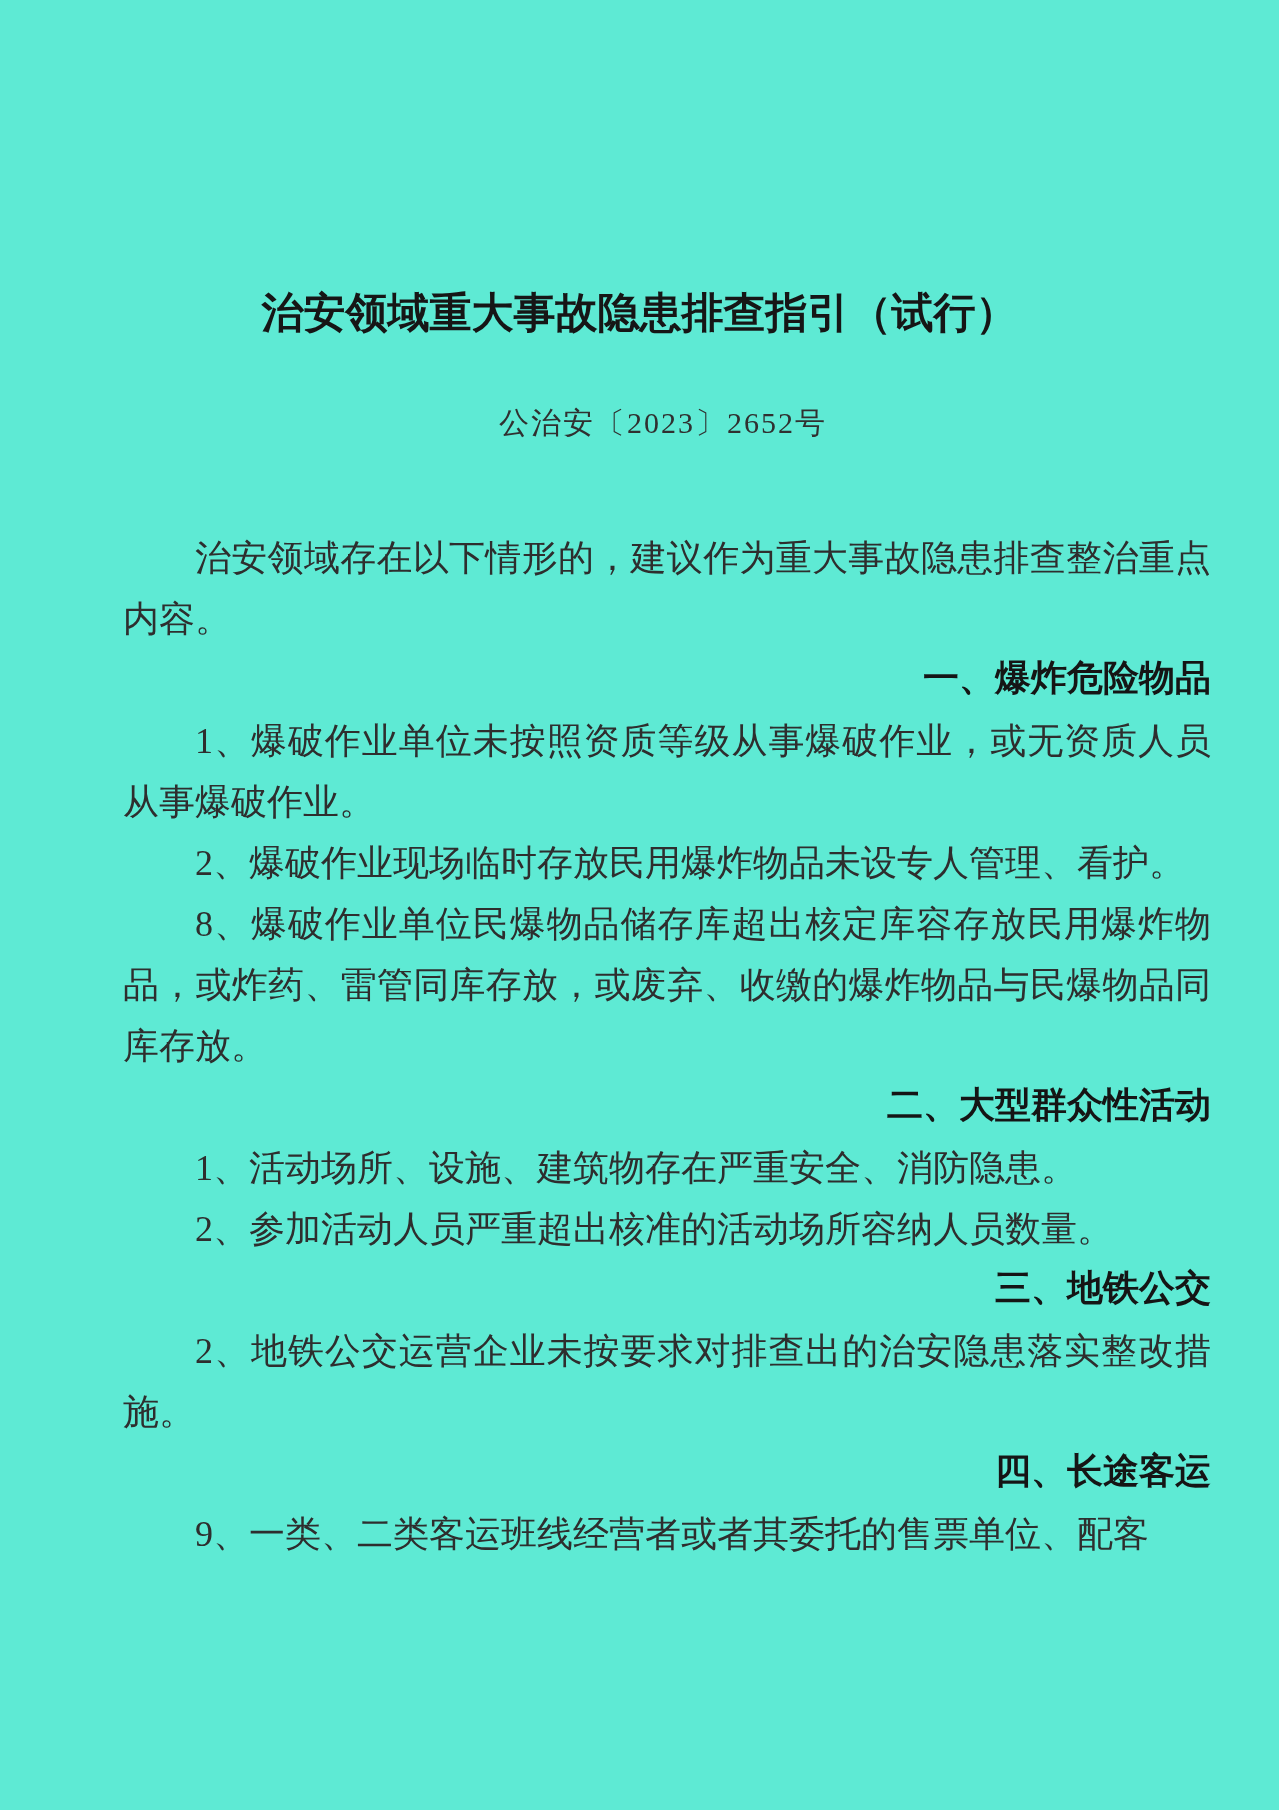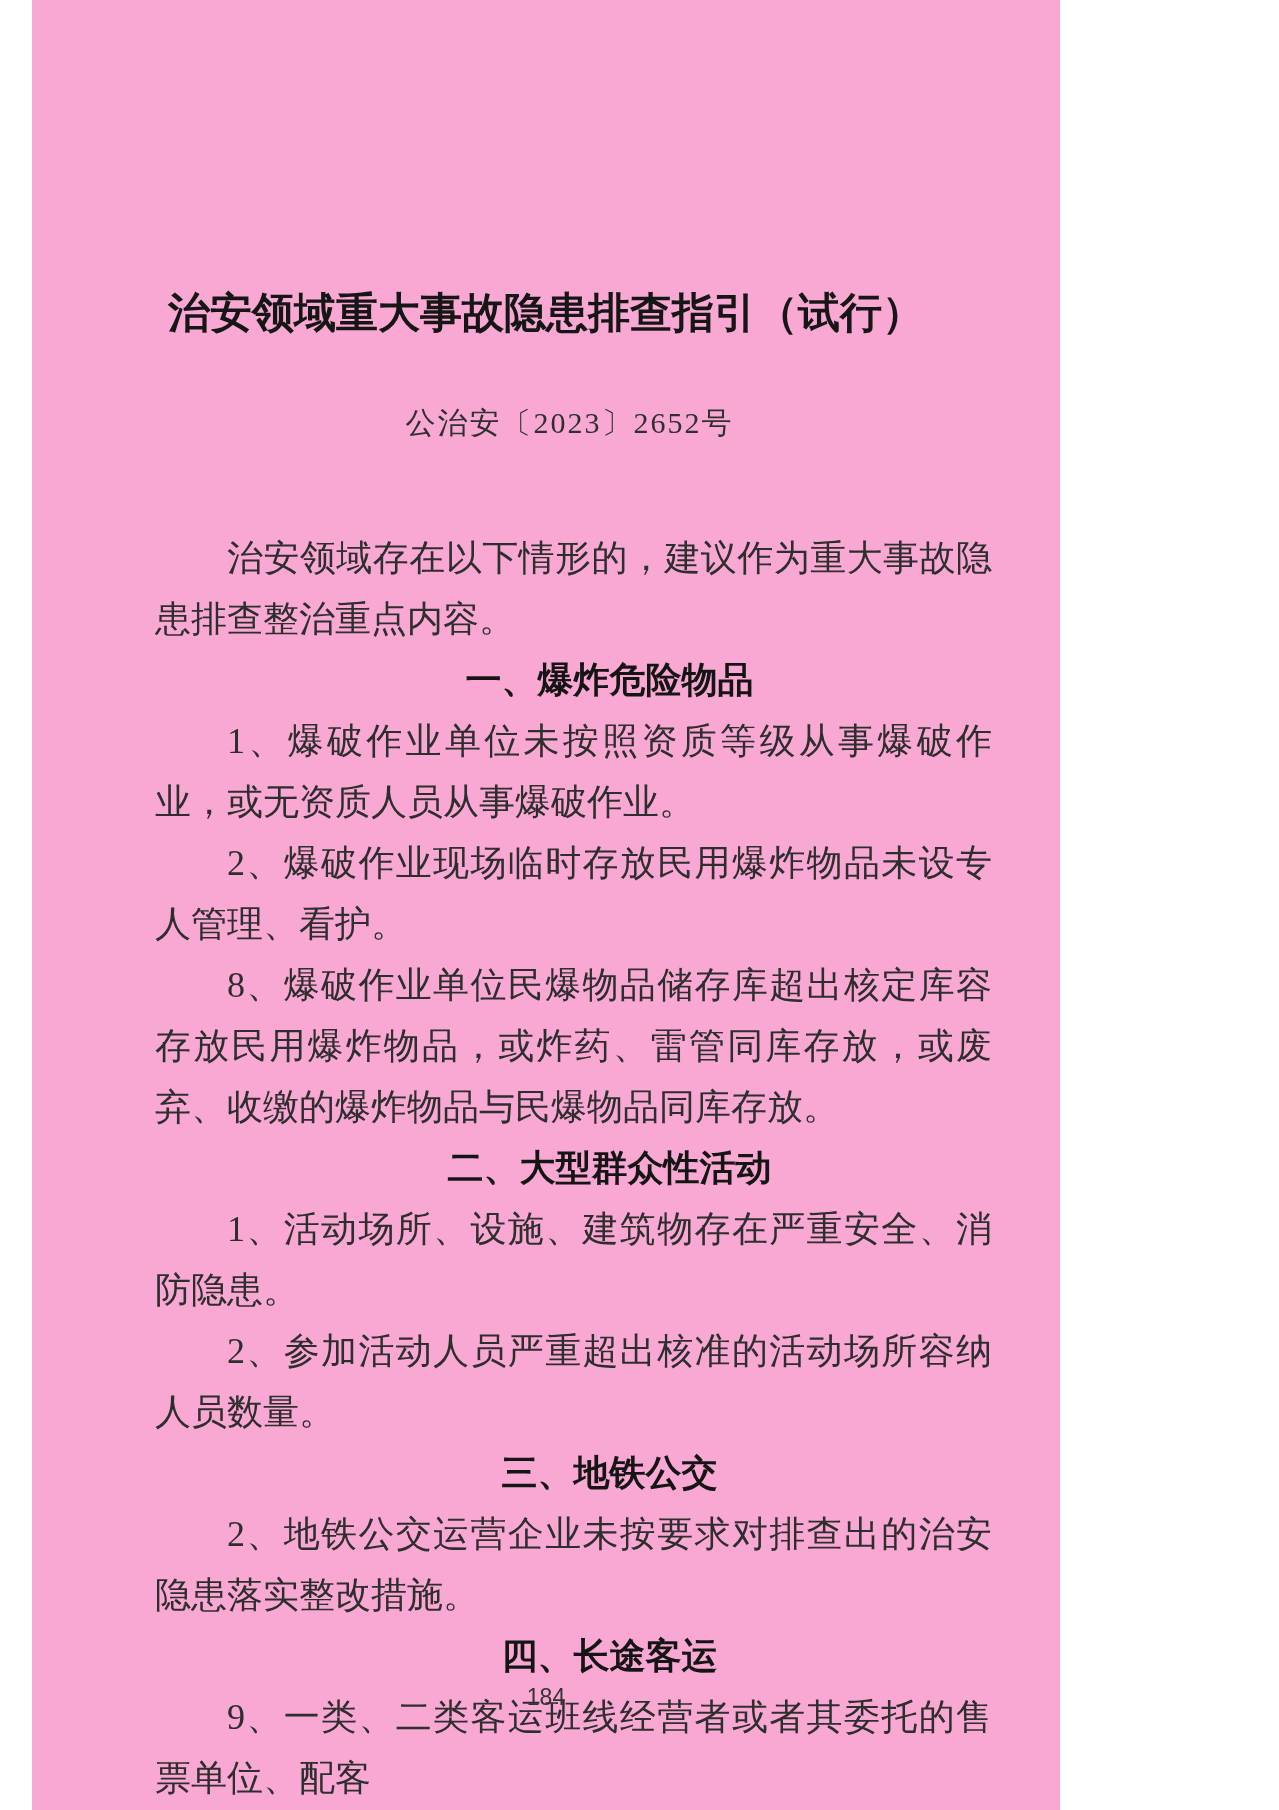--- a/index.html
+++ b/index.html
@@ -2,27 +2,26 @@
 <html><head>
 <meta charset="utf-8">
 <style>
   html, body {
     margin: 0;
     padding: 0;
     background: #ffffff;
   }
   .page {
     position: relative;
-    width: 1028px;
+    width: 1279px;
     height: 1810px;
-    background: #f9a8d4;
+    background: #5eead4;
     overflow: hidden;
     font-family: "Liberation Serif", serif;
     color: #2b2b2b;
-    margin-left: 32px;
   }
   .title {
     margin: 284px 0 0 0;
     text-align: center;
     font-family: "Liberation Sans", sans-serif;
     font-weight: 900;
     font-size: 42px;
     line-height: 58px;
     color: #161616;
     letter-spacing: 0px;
@@ -45,25 +44,25 @@
     font-size: 36px;
     line-height: 61px;
     text-align: justify;
     text-justify: inter-character;
     color: #2e2e2e;
   }
   .indent {
     text-indent: 2em;
   }
   .heading {
-    font-family: Liberation Serif, serif;
+    font-family: Liberation Mono, monospace;
     font-weight: 700;
     color: #151515;
     text-indent: 2em;
-    text-align: center;
+    text-align: right;
   }
   .pageno {
     position: absolute;
     top: 1684px;
     left: 0;
     width: 100%;
     text-align: center;
     font-family: "Liberation Sans", sans-serif;
     font-size: 23px;
     color: #333333;
@@ -92,15 +91,14 @@
     <p class="para indent">2、参加活动人员严重超出核准的活动场所容纳人员数量。</p>
 
     <p class="para heading">三、地铁公交</p>
     <p class="para indent">2、地铁公交运营企业未按要求对排查出的治安隐患落实整改措施。</p>
 
     <p class="para heading">四、长途客运</p>
     <p class="para indent">9、一类、二类客运班线经营者或者其委托的售票单位、配客</p>
 
   </div>
 
-  <div class="pageno">184</div>
 
 </div>
 
 </body></html>

